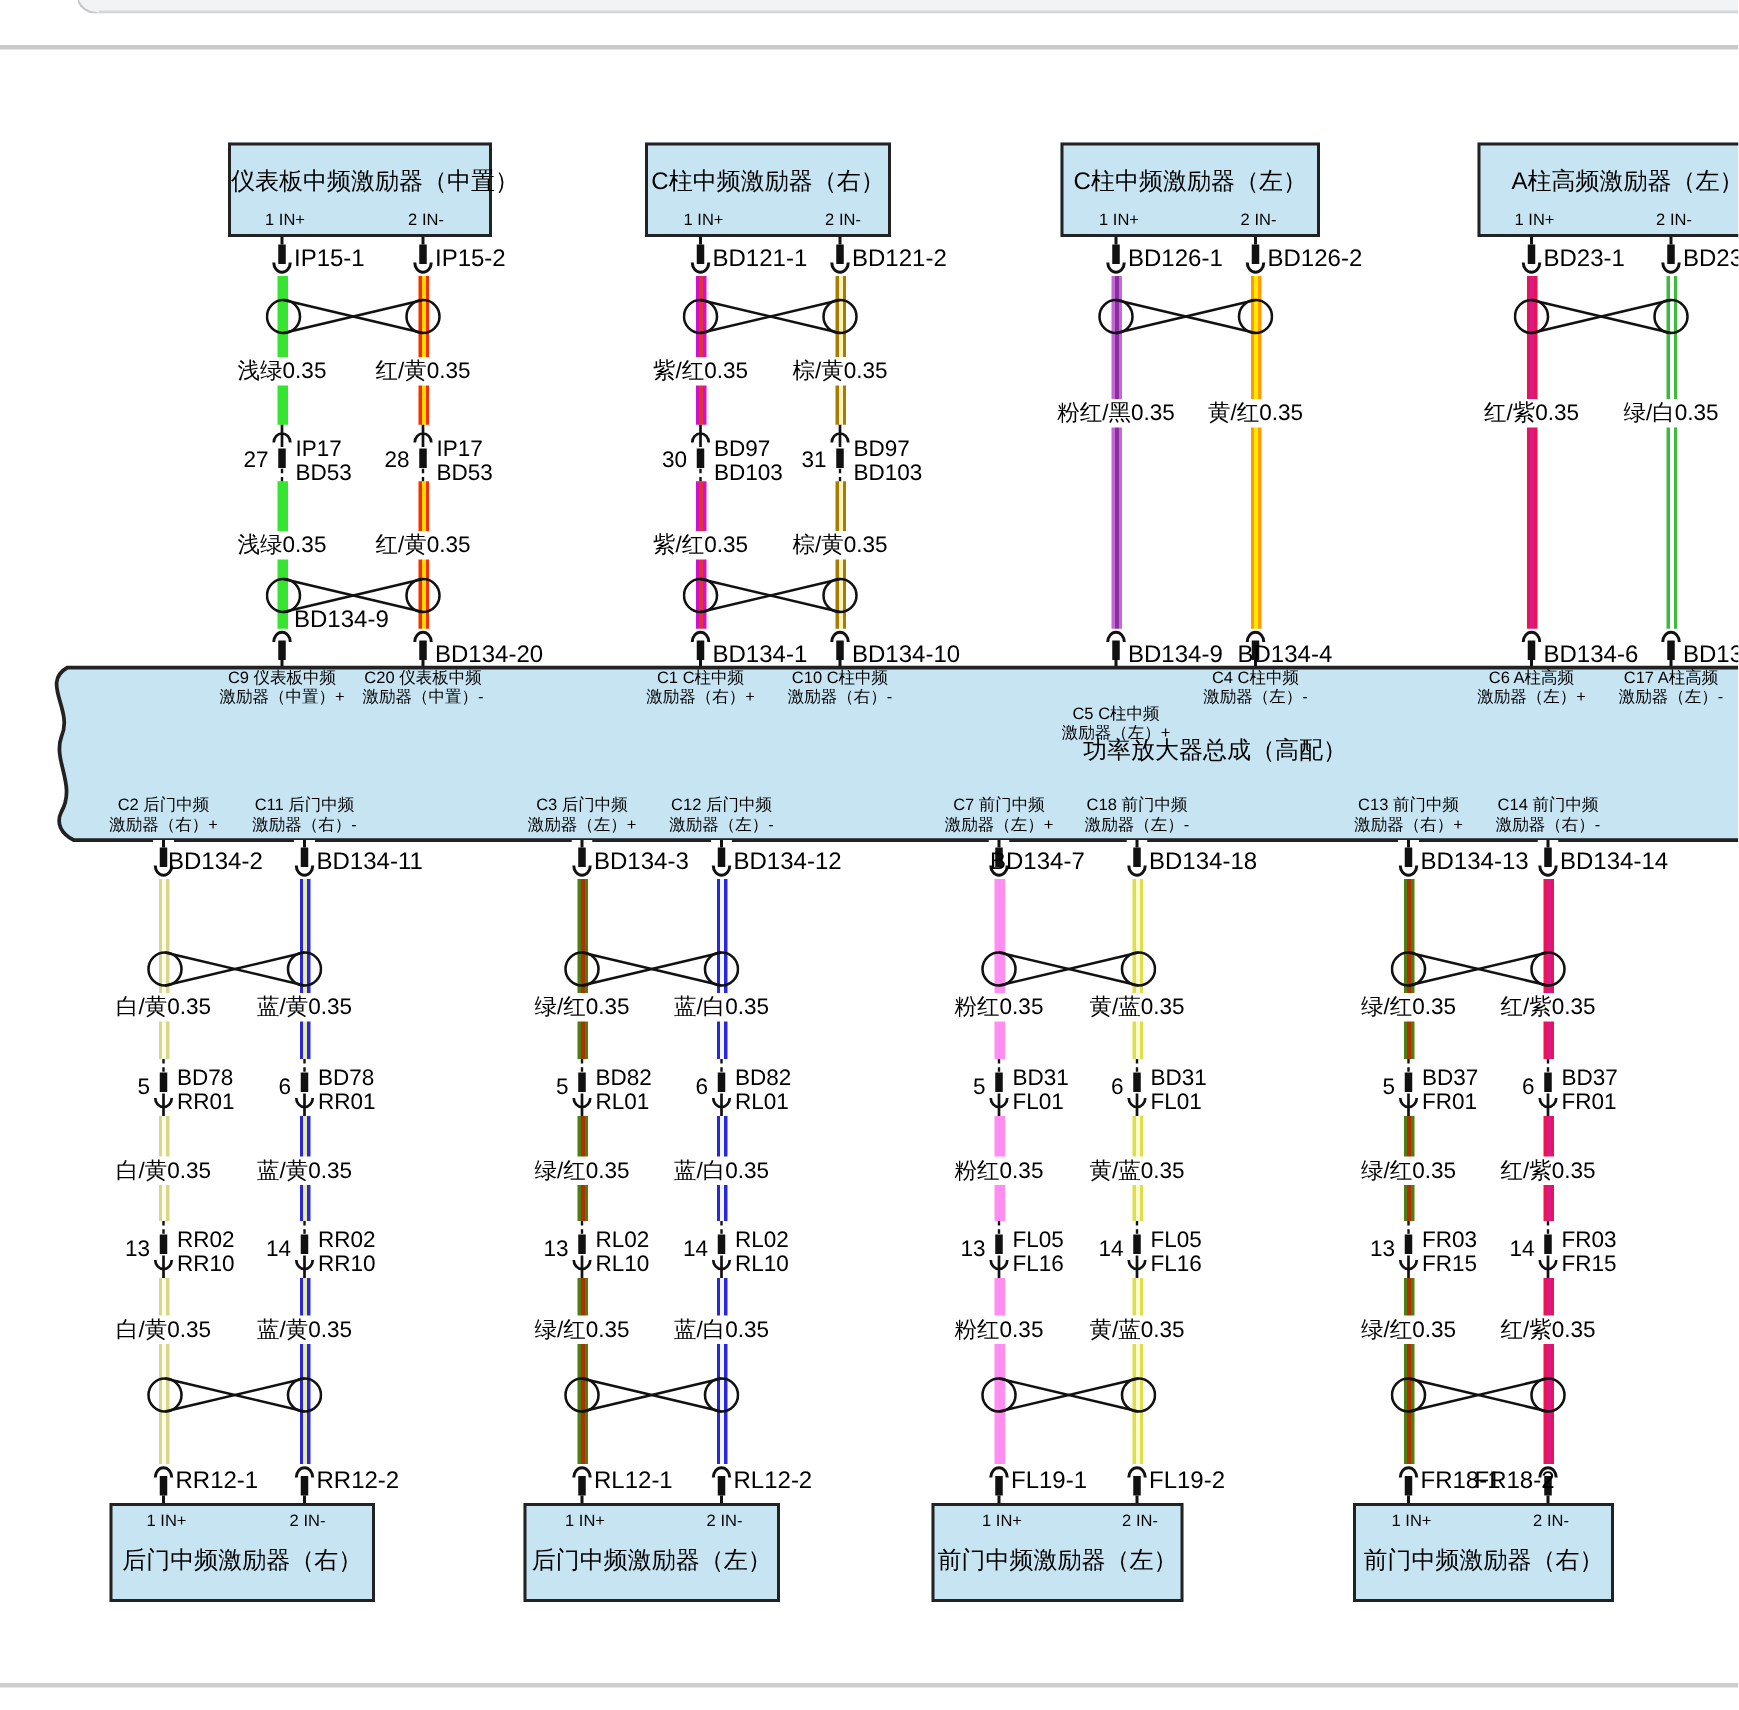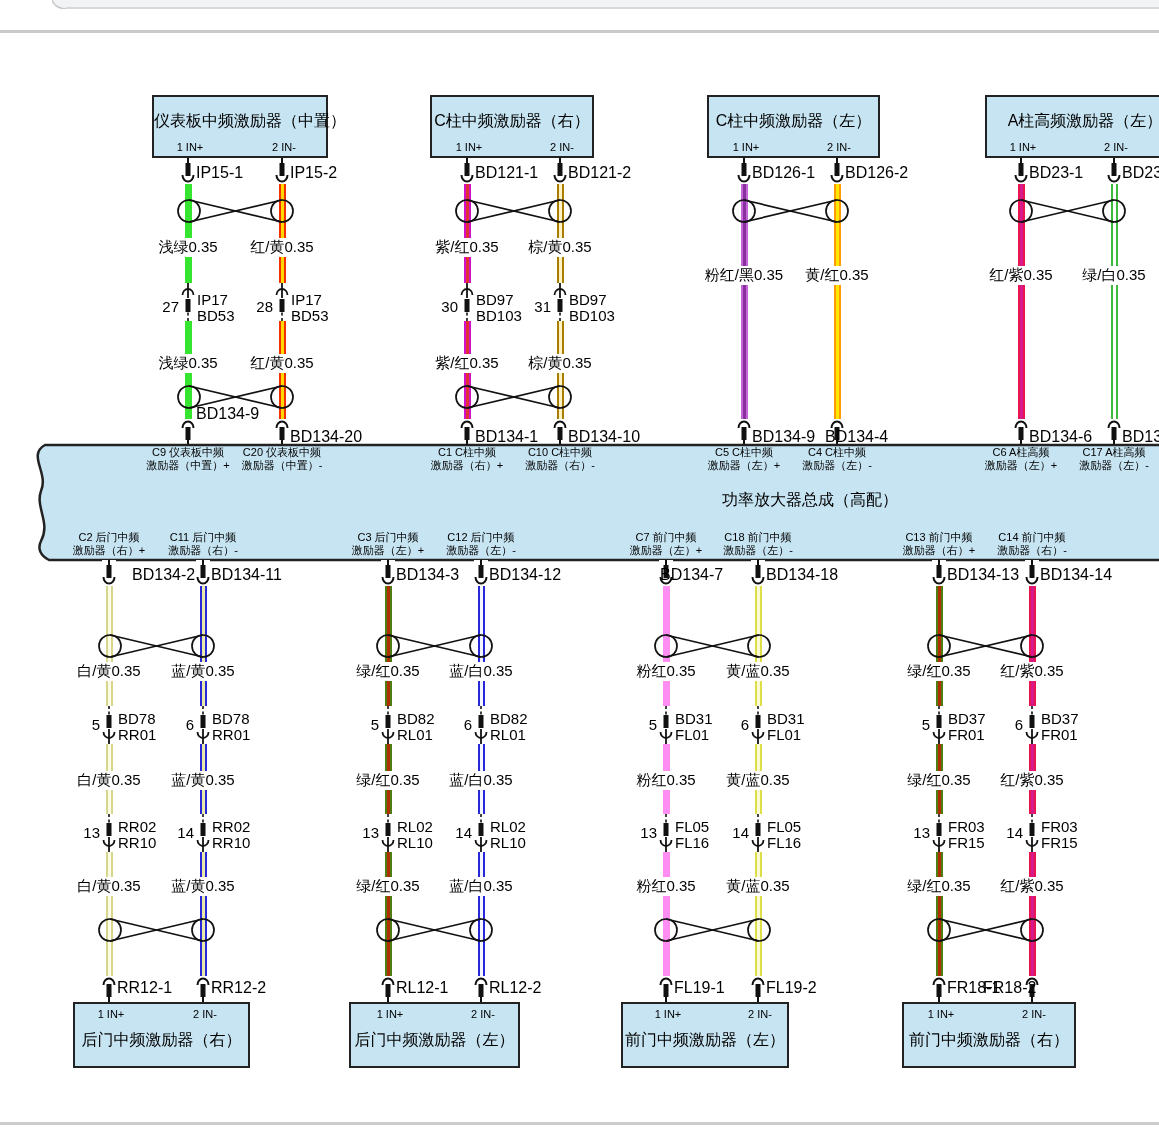--- a/index.html
+++ b/index.html
@@ -258,21 +258,21 @@
       <span>激励器（中置）-</span>
     </div>
   <div class="ap" style="left:467px;top:446px">
       <span>C1 C柱中频</span>
       <span>激励器（右）+</span>
     </div>
   <div class="ap" style="left:560px;top:446px">
       <span>C10 C柱中频</span>
       <span>激励器（右）-</span>
     </div>
-  <div class="ap" style="left:744px;top:446px">
+  <div class="ap" style="left:744px;top:470px">
       <span>C5 C柱中频</span>
       <span>激励器（左）+</span>
     </div>
   <div class="ap" style="left:837px;top:446px">
       <span>C4 C柱中频</span>
       <span>激励器（左）-</span>
     </div>
   <div class="ap" style="left:1021px;top:446px">
       <span>C6 A柱高频</span>
       <span>激励器（左）+</span>
@@ -311,21 +311,21 @@
       <span>激励器（右）+</span>
     </div>
   <div class="ap" style="left:1032px;top:531px">
       <span>C14 前门中频</span>
       <span>激励器（右）-</span>
     </div>
 
   <svg class="pin" style="left:102px;top:560px">
       <use href="#pin"></use>
     </svg>
-  <div class="wl" style="left:132px;top:566px">BD134-2</div>
+  <div class="wl" style="left:112px;top:566px">BD134-2</div>
   <div class="w k-wy" style="left:106px;top:586px;height:392px"></div>
   <svg class="pin" style="left:196px;top:560px">
       <use href="#pin"></use>
     </svg>
   <div class="wl" style="left:211px;top:566px">BD134-11</div>
   <div class="w k-bly" style="left:200px;top:586px;height:392px"></div>
   <svg class="tw" style="left:98px;top:629px">
       <use href="#tw"></use>
     </svg>
   <div class="cl" style="left:109px;top:662px">白/黄0.35</div>

